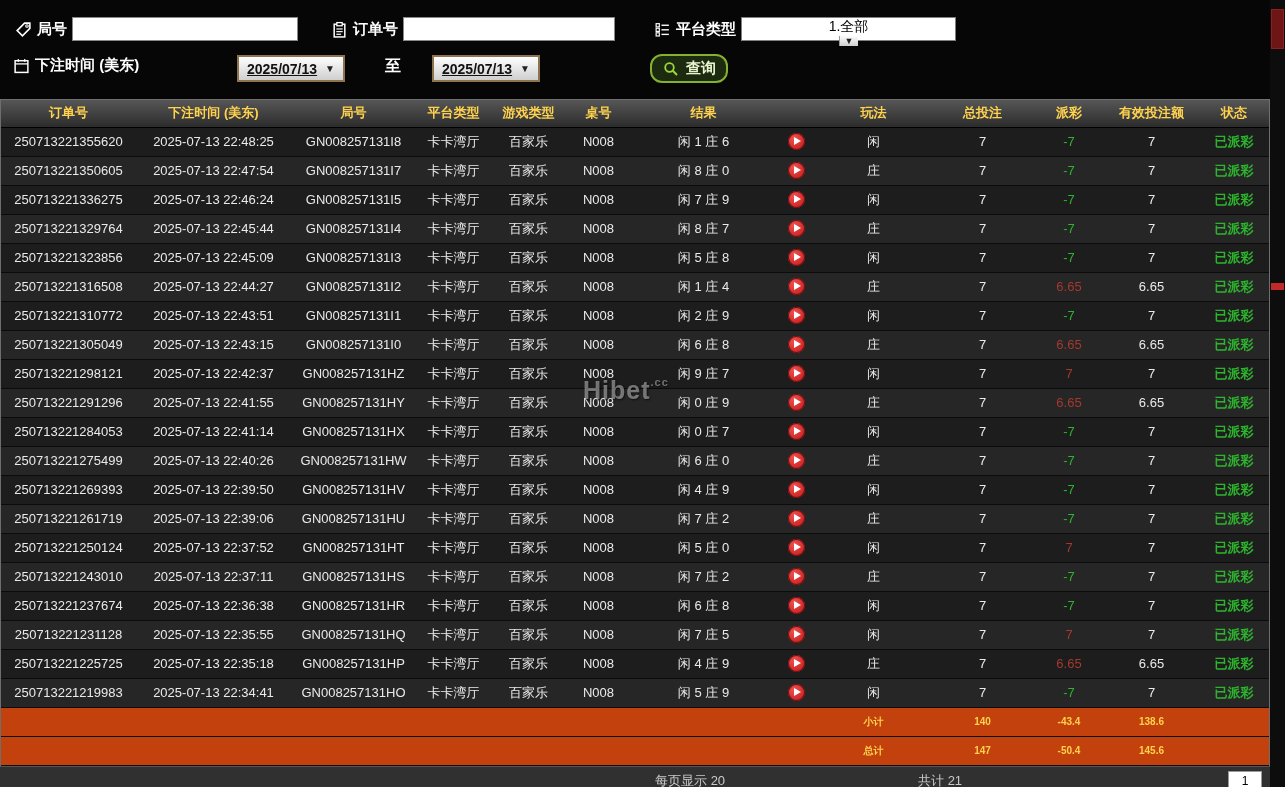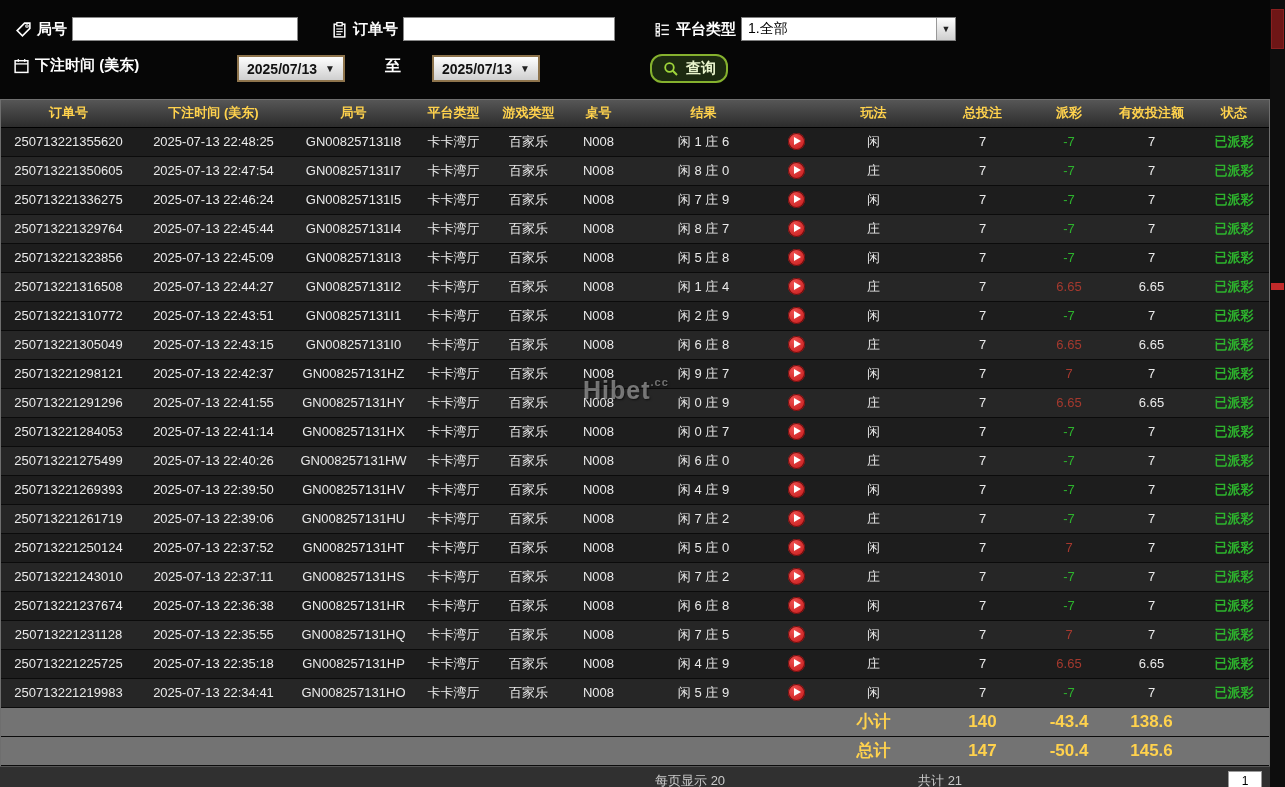--- a/index.html
+++ b/index.html
@@ -25,35 +25,35 @@
   .g-dateto  { left:432px; top:55px; }
   .g-query   { left:650px; top:54px; }
   .icn { display:inline-flex; width:18px; height:18px; align-items:center; justify-content:center; }
   .tinput {
     width:226px; height:24px; background:#fff; border:1px solid #888;
     font-size:14px; padding:0 5px; color:#000; outline:none;
   }
   .g-orderno .tinput { width:212px; }
   .selbox {
     width:215px; height:24px; background:#fff; border:1px solid #7f7f7f;
-    display:flex; align-items:center; cursor:pointer; position:relative;
+    display:flex; align-items:center; cursor:pointer; position:relative;flex-direction:column;
   }
   .selbox .selval { flex:1; color:#000; font-size:14px; padding:0 6px; }
   .selbox .selarrow {
     width:19px; height:22px; background:linear-gradient(#fdfdfd,#cfcfcf);
     border-left:1px solid #999; display:flex; align-items:center; justify-content:center;
     font-size:9px; color:#222;
   }
   .datebtn {
     height:27px; min-width:108px; padding:0 8px;
     background:linear-gradient(#fefefe,#cfcfcf);
     border:2px solid #8e744c; display:flex; align-items:center; gap:8px;
     font-size:14px; font-weight:bold; color:#111; cursor:pointer;
   }
-  .datebtn .dn { flex:1; }
+  .datebtn .dn { flex:1;text-decoration:underline; }
   .datebtn .da { font-size:10px; color:#222; }
   .tolabel { font-size:16px; font-weight:bold; color:#fff; }
   .querybtn {
     height:29px; padding:0 10px; display:flex; align-items:center; gap:6px;
     background:#1c2a10; border:2px solid #85b12e; border-radius:12px;
     color:#e9f4cd; font-size:15px; font-weight:bold; cursor:pointer;
   }
 
   
   .tablewrap {
@@ -79,22 +79,22 @@
   .playbtn {
     position:relative; display:inline-block; width:17px; height:17px; vertical-align:middle;
     border-radius:50%; background:radial-gradient(circle at 35% 30%, #f05050, #bf1515);
     box-shadow:inset 0 0 0 1px #6e0f0f; cursor:pointer;
   }
   .playbtn::after {
     content:""; position:absolute; left:6px; top:4px;
     border-left:7px solid #fff; border-top:4.5px solid transparent; border-bottom:4.5px solid transparent;
   }
   tfoot td {
-    height:29px; background:#737373; border-bottom:1px solid #0b0b0b;
-    color:var(--yellow,#ffd700); font-weight:bold; font-size:17px; text-align:center;
+    height:29px; background:#c2410c; border-bottom:1px solid #0b0b0b;
+    color:var(--yellow,#ffd700); font-weight:bold; font-size:10px; text-align:center;
   }
 
   
   .bottombar {
     position:relative; height:27px; background:#303030; border-top:1px solid #555;
     font-size:13px; color:#c9c9c9;
   }
   .bottombar .bpiece { position:absolute; top:5px; white-space:nowrap; }
   .bp-perpage { left:655px; }
   .bp-total   { left:918px; }

